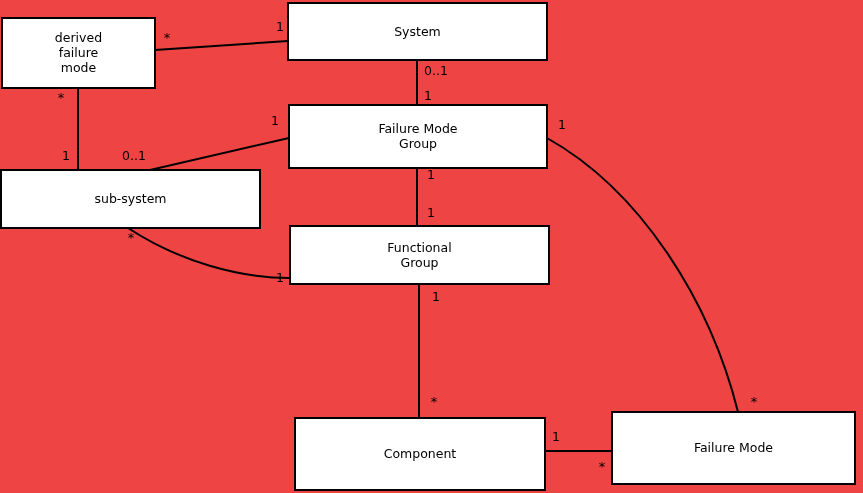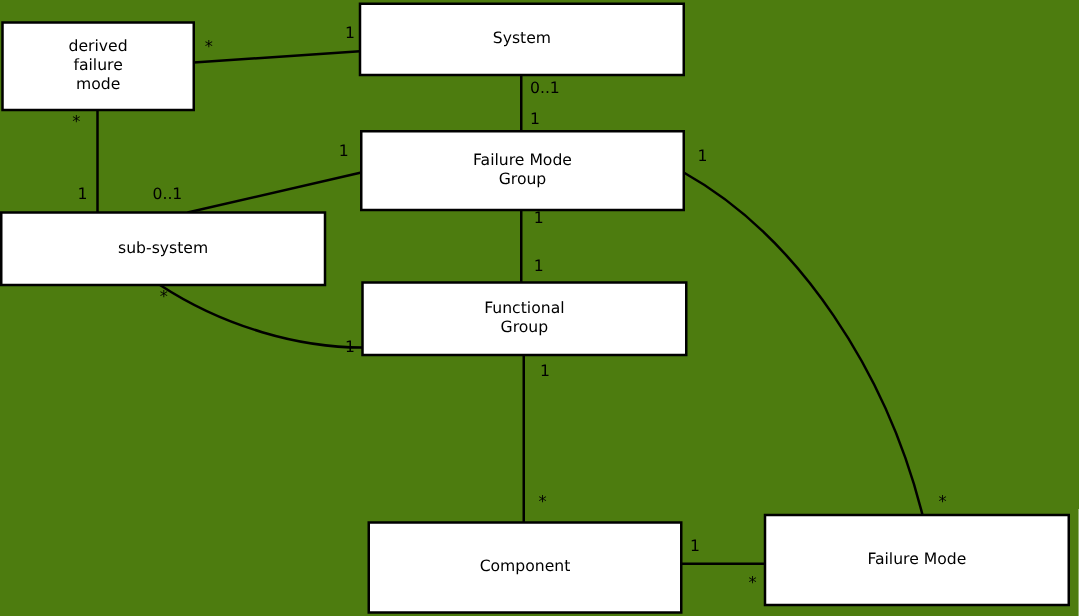--- a/index.html
+++ b/index.html
@@ -8,21 +8,21 @@
     padding: 0;
     background: #ffffff;
   }
   body {
     font-family: "DejaVu Sans", sans-serif;
   }
   #diagram-root {
     position: relative;
     width: 863px;
     height: 493px;
-    background: #4d7c0f;
+    background: #ef4444;
     overflow: hidden;
   }
   svg#diagram-canvas {
     position: absolute;
     left: 0;
     top: 0;
     width: 863px;
     height: 493px;
     display: block;
   }

